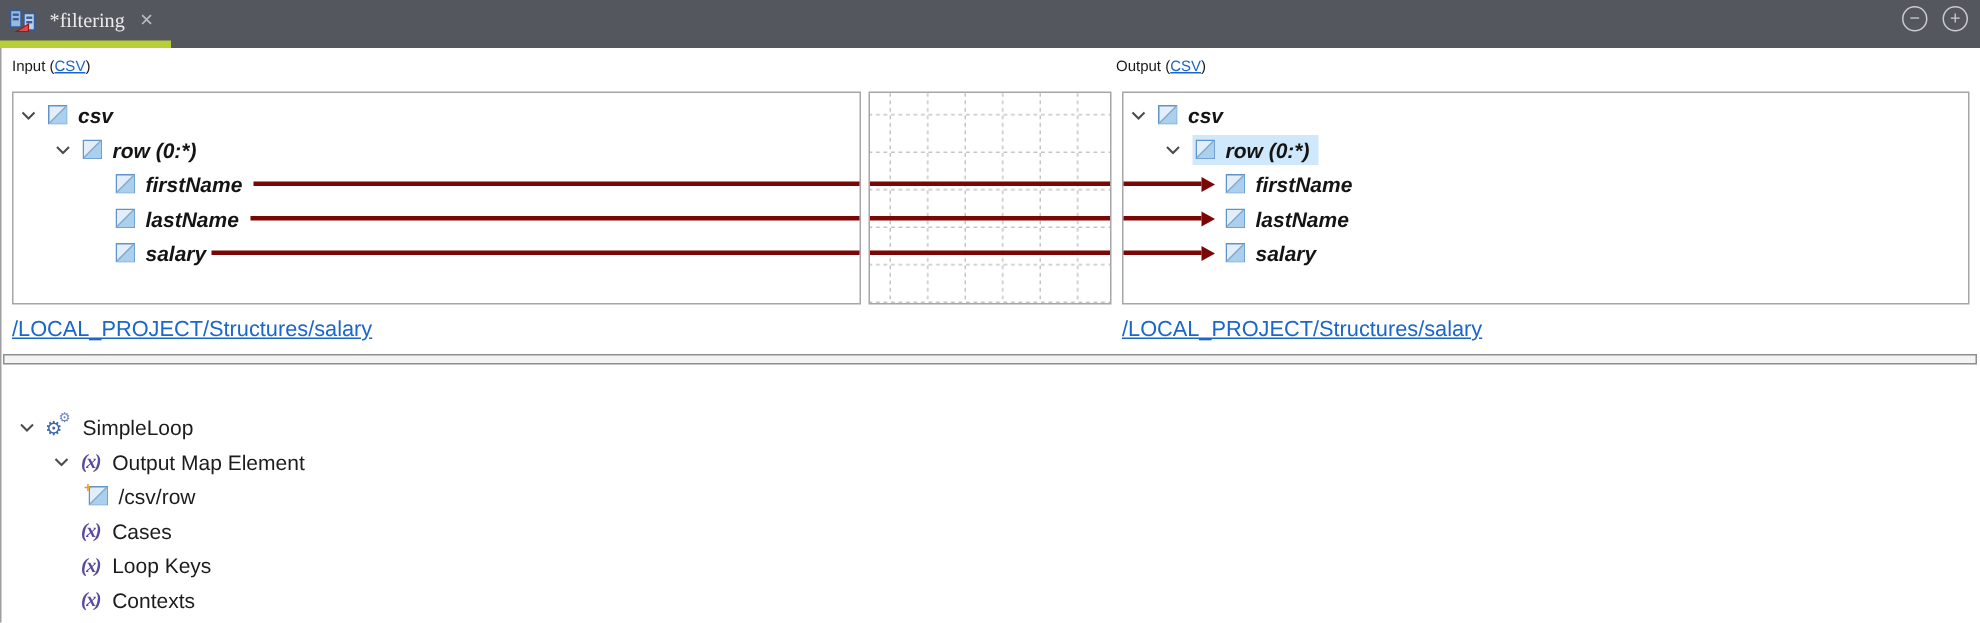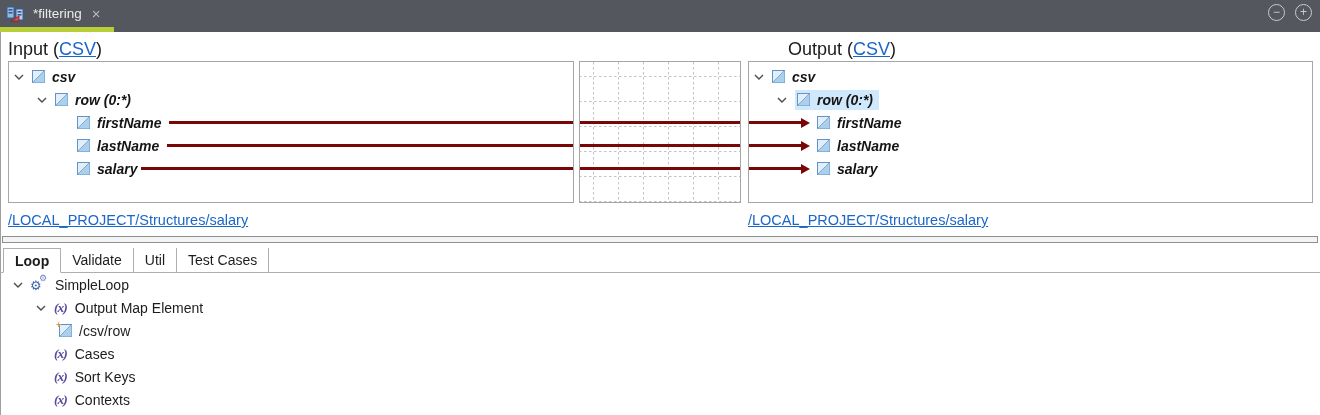--- a/index.html
+++ b/index.html
@@ -6,32 +6,32 @@
   body{
     width:1320px;height:415px;overflow:hidden;background:#ffffff;
     font-family:"Liberation Sans",sans-serif;-webkit-font-smoothing:antialiased;
   }
   .app{position:relative;width:1320px;height:415px;background:#fff;}
 
   
   .titlebar{position:absolute;left:0;top:0;width:1320px;height:32px;background:#54575d;}
   .etab{position:absolute;left:0;top:0;height:27px;display:flex;align-items:center;gap:8px;padding:0 10px 0 6px;cursor:default;}
   .etab-icon{width:19px;height:16px;display:inline-block;}
-  .etab-label{color:#ececec;font-size:13.5px;}
+  .etab-label{color:#ececec;font-size:13.5px;font-family:Liberation Serif, serif;}
   .etab-close{color:#b9bcc0;font-size:15px;line-height:15px;padding:0 2px;}
   .etab-underline{position:absolute;left:0;top:27px;width:114px;height:5px;}
   .win-btns{position:absolute;right:8px;top:4px;display:flex;gap:10px;}
   .win-btn{width:17px;height:17px;border:1.4px solid #c9cbce;border-radius:50%;color:#c9cbce;
     font-size:12px;line-height:14px;text-align:center;box-sizing:border-box;}
 
   .edge-left{position:absolute;left:0;top:32px;width:1px;height:383px;background:#9f9f9f;}
 
   
-  .hdg{position:absolute;top:39px;font-size:18px;color:#1a1a1a;}
-  .hdg.in{left:8px;} .hdg.out{left:788px;}
+  .hdg{position:absolute;top:39px;font-size:10px;color:#1a1a1a;}
+  .hdg.in{left:8px;} .hdg.out{left:744px;}
   a.lnk,.lnk{color:#1b66c9;text-decoration:underline;cursor:pointer;}
   .pathlink{position:absolute;top:212px;font-size:14.5px;}
   .pathlink.in{left:8px;} .pathlink.out{left:748px;}
 
   
   .panel{position:absolute;top:61px;height:142px;background:#fff;border:1px solid #a6a6a6;box-sizing:border-box;}
   .panel.input{left:8px;width:566px;}
   .panel.output{left:748px;width:565px;}
   .mapcanvas{position:absolute;left:579px;top:61px;width:162px;height:142px;border:1px solid #a6a6a6;box-sizing:border-box;background:#fff;}
   .mapcanvas svg{display:block;}
@@ -255,26 +255,20 @@
   <div class="mseg" style="left: 141px; top: 167px; width: 432px; background: rgb(122, 6, 6);"></div>
   <div class="mseg" style="left: 580px; top: 167px; width: 160px; background: rgb(122, 6, 6);"></div>
   <div class="mseg" style="left: 749px; top: 167px; width: 52px; background: rgb(122, 6, 6);"></div>
   <div class="marrow" style="left: 801px; top: 163.5px; border-left-color: rgb(122, 6, 6);"></div>
 
   <div class="pathlink in"><span class="lnk">/LOCAL_PROJECT/Structures/salary</span></div>
   <div class="pathlink out"><span class="lnk">/LOCAL_PROJECT/Structures/salary</span></div>
 
   <div class="sash"></div>
 
-  <div class="btabs">
-    <div class="btab active">Loop</div>
-    <div class="btab">Validate</div>
-    <div class="btab">Util</div>
-    <div class="btab">Test Cases</div>
-  </div>
 
   <div class="loop-tree">
     <div class="lrow l0">
       <span class="chev">
         <svg width="10" height="6">
             <polyline points="1,1 5,5 9,1" fill="none" stroke="#4c4c4c" stroke-width="1.4"></polyline>
           </svg>
       </span>
       <span class="gears">
         <span class="g1">⚙</span>
@@ -301,21 +295,21 @@
         <span class="badge-plus">+</span>
       </span>
       <span>/csv/row</span>
     </div>
     <div class="lrow l3">
       <span class="fx">(x)</span>
       <span>Cases</span>
     </div>
     <div class="lrow l4">
       <span class="fx">(x)</span>
-      <span>Sort Keys</span>
+      <span>Loop Keys</span>
     </div>
     <div class="lrow l5">
       <span class="fx">(x)</span>
       <span>Contexts</span>
     </div>
   </div>
 
 </div>
 
 </body></html>

